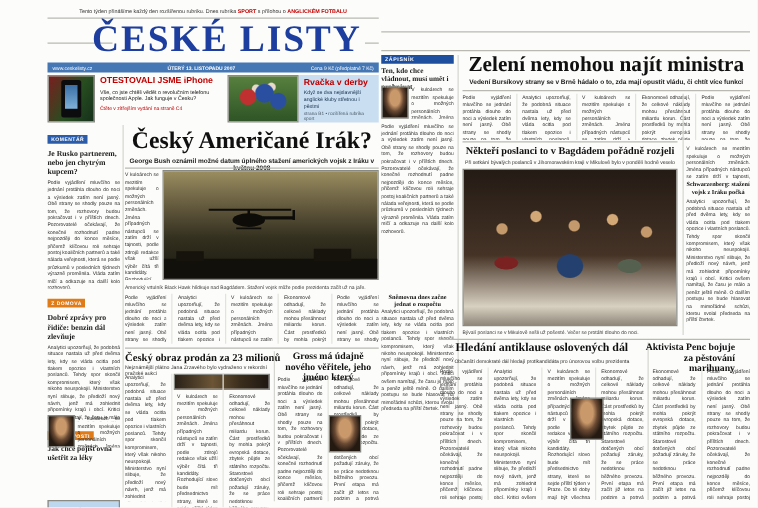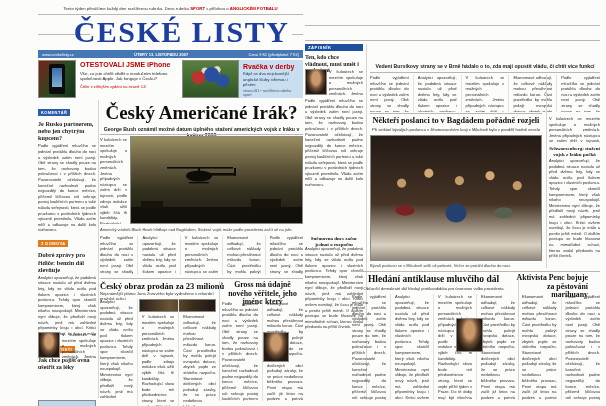--- a/index.html
+++ b/index.html
@@ -170,20 +170,21 @@
 
   <div class="abs sidebar-bar" style="left:305px;top:44px;width:58px;height:7px;">ZÁPISNÍK</div>
   <div class="abs serif b" style="left:305px;top:54px;width:58px;font-size:5.8px;line-height:1.15;">Ten, kdo chce vládnout, musí umět i prohrávat</div>
   <div class="abs photo portrait" style="left:305px;top:69px;width:22px;height:26px;"></div>
   <div class="abs t" style="left:329px;top:69px;width:34px;height:26px;">V kuloárech se mezitím spekuluje o možných personálních změnách. Jména případných nástupců se zatím drží v tajnosti, podle zdrojů redakce však užší výběr čítá tři kandidáty. Rozhodující slovo bude mít předsednictvo strany, které se sejde příští týden v Praze. Do té doby mají být všechna jednání důvěrná a žádný z oslovených politiků nechtěl situaci komentovat.</div>
   <div class="abs t" style="left:305px;top:98px;width:58px;height:134px;">Podle vyjádření mluvčího se jednání protáhla dlouho do noci a výsledek zatím není jasný. Obě strany se shodly pouze na tom, že rozhovory budou pokračovat i v příštích dnech. Pozorovatelé očekávají, že konečné rozhodnutí padne nejpozději do konce měsíce, přičemž klíčovou roli sehraje postoj koaličních partnerů a také nálada veřejnosti, která se podle průzkumů v posledních týdnech výrazně proměnila. Vláda zatím mlčí a odkazuje na další kolo rozhovorů.</div>
   <div class="abs mini-h" style="left:305px;top:236px;width:58px;">Sněmovna dnes začne jednat o rozpočtu</div>
   <div class="abs t" style="left:305px;top:246px;width:58px;height:154px;">Analytici upozorňují, že podobná situace nastala už před dvěma lety, kdy se vláda ocitla pod tlakem opozice i vlastních poslanců. Tehdy spor skončil kompromisem, který však nikoho neuspokojil. Ministerstvo nyní slibuje, že předloží nový návrh, jenž má zohlednit připomínky krajů i obcí. Kritici ovšem namítají, že času je málo a peněz ještě méně. O dalším postupu se bude hlasovat na mimořádné schůzi, kterou svolal předseda na příští čtvrtek.</div>
   <div class="abs vr" style="left:366px;top:44px;height:356px;"></div>
 
+  <div class="abs center headline" style="left:370px;top:42px;width:230px;font-size:17px;">Zelení nemohou najít ministra</div>
   <div class="abs center subhead" style="left:370px;top:63px;width:230px;font-size:5.2px;">Vedení Bursíkovy strany se v Brně hádalo o to, zda mají opustit vládu, či chtít více funkcí</div>
   <div class="abs hr" style="left:370px;top:72px;width:230px;"></div>
   <div class="abs cols" style="left:370px;top:75px;width:230px;height:37px;">
     <div class="t" style="height:37px;">Podle vyjádření mluvčího se jednání protáhla dlouho do noci a výsledek zatím není jasný. Obě strany se shodly pouze na tom, že rozhovory budou pokračovat i v příštích dnech. Pozorovatelé očekávají, že konečné rozhodnutí padne nejpozději do konce měsíce, přičemž klíčovou roli sehraje postoj koaličních partnerů a také nálada veřejnosti, která se podle průzkumů v posledních týdnech výrazně proměnila. Vláda zatím mlčí a odkazuje na další kolo rozhovorů.</div>
     <div class="t" style="height:37px;">Analytici upozorňují, že podobná situace nastala už před dvěma lety, kdy se vláda ocitla pod tlakem opozice i vlastních poslanců. Tehdy spor skončil kompromisem, který však nikoho neuspokojil. Ministerstvo nyní slibuje, že předloží nový návrh, jenž má zohlednit připomínky krajů i obcí. Kritici ovšem namítají, že času je málo a peněz ještě méně. O dalším postupu se bude hlasovat na mimořádné schůzi, kterou svolal předseda na příští čtvrtek.</div>
     <div class="t" style="height:37px;">V kuloárech se mezitím spekuluje o možných personálních změnách. Jména případných nástupců se zatím drží v tajnosti, podle zdrojů redakce však užší výběr čítá tři kandidáty. Rozhodující slovo bude mít předsednictvo strany, které se sejde příští týden v Praze. Do té doby mají být všechna jednání důvěrná a žádný z oslovených politiků nechtěl situaci komentovat.</div>
     <div class="t" style="height:37px;">Ekonomové odhadují, že celkové náklady mohou přesáhnout miliardu korun. Část prostředků by mohla pokrýt evropská dotace, zbytek půjde ze státního rozpočtu. Starostové dotčených obcí požadují záruky, že se práce nedotknou běžného provozu. První etapa má začít již letos na podzim a potrvá nejméně rok. Odborníci nicméně varují, že harmonogram je napjatý a každé zdržení se prodraží.</div>
     <div class="t" style="height:37px;">Podle vyjádření mluvčího se jednání protáhla dlouho do noci a výsledek zatím není jasný. Obě strany se shodly pouze na tom, že rozhovory budou pokračovat i v příštích dnech. Pozorovatelé očekávají, že konečné rozhodnutí padne nejpozději do konce měsíce, přičemž klíčovou roli sehraje postoj koaličních partnerů a také nálada veřejnosti, která se podle průzkumů v posledních týdnech výrazně proměnila. Vláda zatím mlčí a odkazuje na další kolo rozhovorů.</div>
   </div>
 
@@ -194,21 +195,21 @@
   <div class="abs photo mikulov-bg" style="left:370px;top:135px;width:172px;height:126px;"></div>
   <div class="abs caption" style="left:370px;top:263px;width:172px;">Bývalí poslanci se v Mikulově sešli už pošesté. Večer se protáhl dlouho do noci.</div>
 
   <div class="abs vr" style="left:546px;top:75px;height:193px;"></div>
   <div class="abs t" style="left:549px;top:116px;width:51px;height:28px;">V kuloárech se mezitím spekuluje o možných personálních změnách. Jména případných nástupců se zatím drží v tajnosti, podle zdrojů redakce však užší výběr čítá tři kandidáty. Rozhodující slovo bude mít předsednictvo strany, které se sejde příští týden v Praze. Do té doby mají být všechna jednání důvěrná a žádný z oslovených politiků nechtěl situaci komentovat.</div>
   <div class="abs mini-h" style="left:549px;top:146px;width:51px;">Schwarzenberg: stažení vojsk z Iráku počká</div>
   <div class="abs t" style="left:549px;top:158px;width:51px;height:110px;">Analytici upozorňují, že podobná situace nastala už před dvěma lety, kdy se vláda ocitla pod tlakem opozice i vlastních poslanců. Tehdy spor skončil kompromisem, který však nikoho neuspokojil. Ministerstvo nyní slibuje, že předloží nový návrh, jenž má zohlednit připomínky krajů i obcí. Kritici ovšem namítají, že času je málo a peněz ještě méně. O dalším postupu se bude hlasovat na mimořádné schůzi, kterou svolal předseda na příští čtvrtek.</div>
 
   <div class="abs hr" style="left:352px;top:271px;width:248px;"></div>
 
-  <div class="abs center headline" style="left:352px;top:274px;width:163px;font-size:9.5px;">Hledání antiklause mluvčího dál</div>
+  <div class="abs center headline" style="left:352px;top:274px;width:163px;font-size:9.5px;">Hledání antiklause oslovených dál</div>
   <div class="abs center" style="left:352px;top:286px;width:163px;font-size:4.1px;color:#333;">Občanští demokraté dál hledají protikandidáta pro únorovou volbu prezidenta</div>
   <div class="abs cols" style="left:352px;top:294px;width:163px;height:106px;">
     <div class="t" style="height:106px;">Podle vyjádření mluvčího se jednání protáhla dlouho do noci a výsledek zatím není jasný. Obě strany se shodly pouze na tom, že rozhovory budou pokračovat i v příštích dnech. Pozorovatelé očekávají, že konečné rozhodnutí padne nejpozději do konce měsíce, přičemž klíčovou roli sehraje postoj koaličních partnerů a také nálada veřejnosti, která se podle průzkumů v posledních týdnech výrazně proměnila. Vláda zatím mlčí a odkazuje na další kolo rozhovorů.</div>
     <div class="t" style="height:106px;">Analytici upozorňují, že podobná situace nastala už před dvěma lety, kdy se vláda ocitla pod tlakem opozice i vlastních poslanců. Tehdy spor skončil kompromisem, který však nikoho neuspokojil. Ministerstvo nyní slibuje, že předloží nový návrh, jenž má zohlednit připomínky krajů i obcí. Kritici ovšem namítají, že času je málo a peněz ještě méně. O dalším postupu se bude hlasovat na mimořádné schůzi, kterou svolal předseda na příští čtvrtek.</div>
     <div class="t" style="height:106px;">V kuloárech se mezitím spekuluje o možných personálních změnách. Jména případných nástupců se zatím drží v tajnosti, podle zdrojů redakce však užší výběr čítá tři kandidáty. Rozhodující slovo bude mít předsednictvo strany, které se sejde příští týden v Praze. Do té doby mají být všechna jednání důvěrná a žádný z oslovených politiků nechtěl situaci komentovat.</div>
     <div class="t" style="height:106px;">Ekonomové odhadují, že celkové náklady mohou přesáhnout miliardu korun. Část prostředků by mohla pokrýt evropská dotace, zbytek půjde ze státního rozpočtu. Starostové dotčených obcí požadují záruky, že se práce nedotknou běžného provozu. První etapa má začít již letos na podzim a potrvá nejméně rok. Odborníci nicméně varují, že harmonogram je napjatý a každé zdržení se prodraží.</div>
   </div>
   <div class="abs photo portrait" style="left:456px;top:318px;width:27px;height:34px;"></div>
 
   <div class="abs vr" style="left:518px;top:274px;height:126px;"></div>

